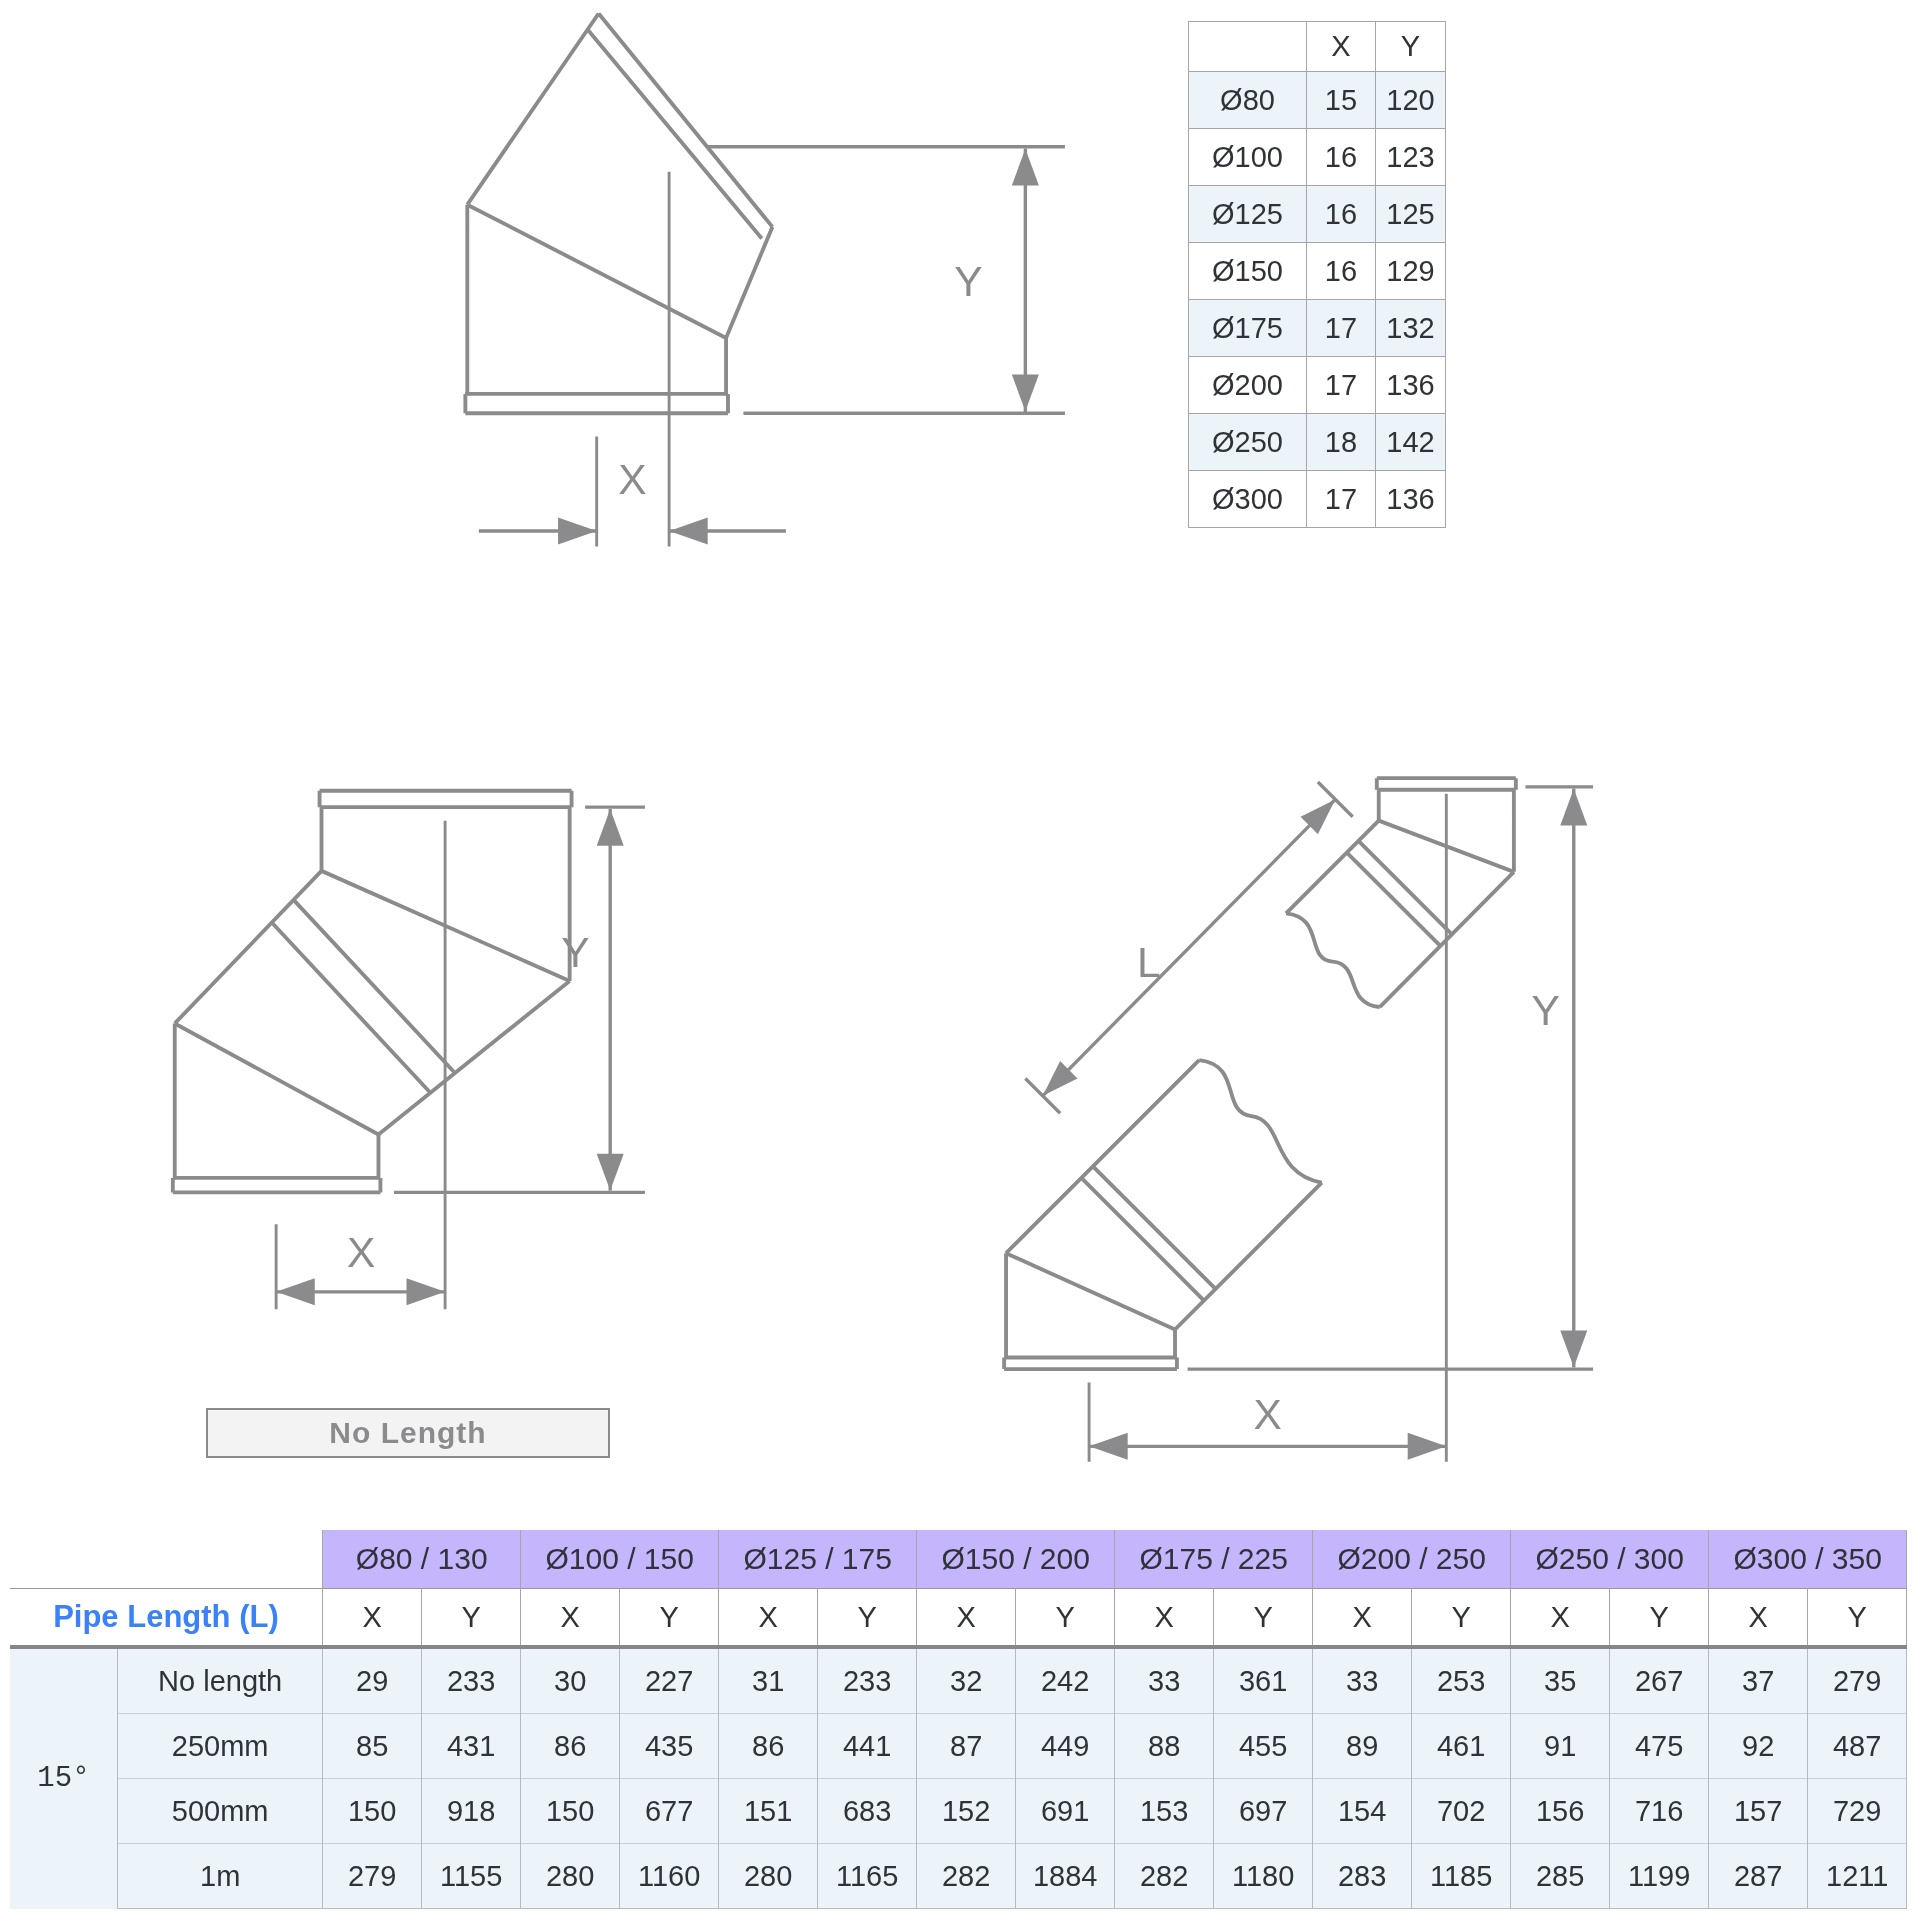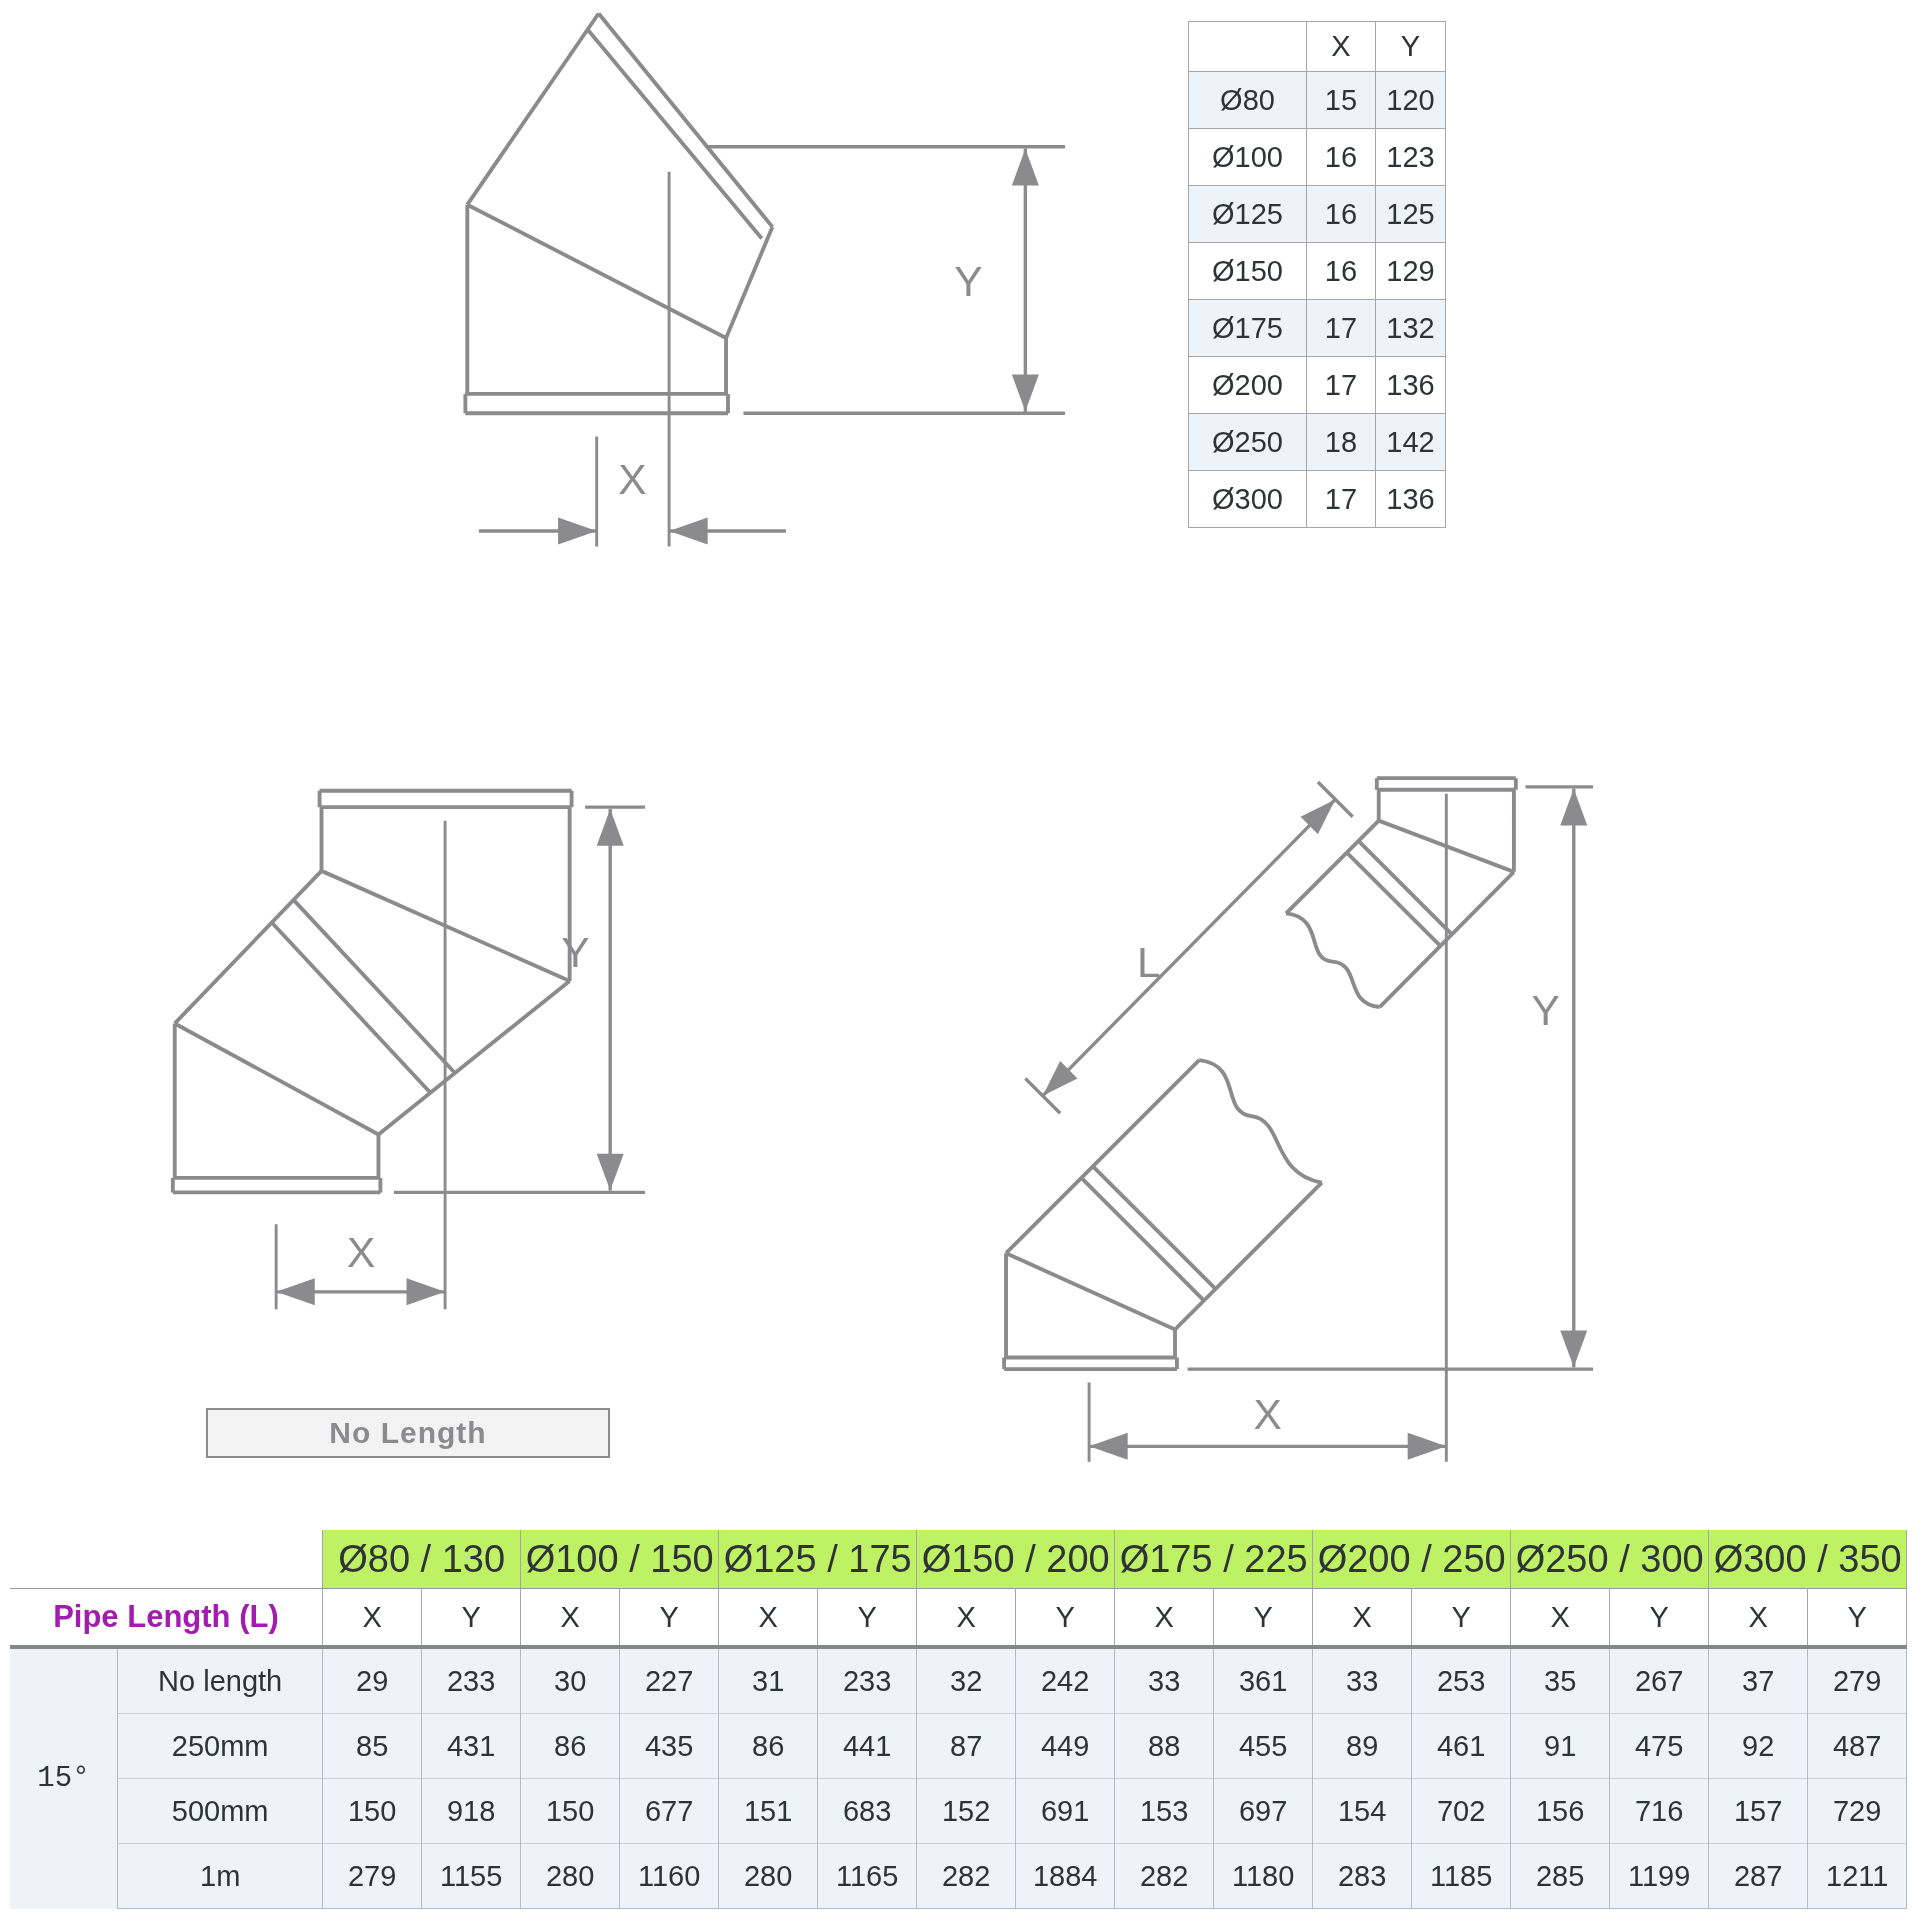--- a/index.html
+++ b/index.html
@@ -24,26 +24,26 @@
   .size-table th,.size-table td{border:1.9px solid #a6a6a8;text-align:center;
          font-weight:normal;color:#2f3338;padding:0;}
   .size-table th{height:49px;}
   .size-table td{height:56px;}
   .size-table tr.alt td{background:#ecf3f9;margin-left:27px;}
 
   
   .pl-table{position:absolute;left:9.7px;top:1530px;font-size:29px;}
   .pl-table th,.pl-table td{padding:0;text-align:center;font-weight:normal;color:#2f3338;}
   .pl-table .blank{border:none;background:transparent;}
-  .pl-table .diam{height:58px;font-size:38px;background:#bef264;
+  .pl-table .diam{height:58px;font-size:30px;background:#c4b5fd;
         border-left:1.9px solid #a6a6a8;border-right:1.9px solid #a6a6a8;}
   .pl-table .hrow th{height:56px;background:#ffffff;border-top:1.9px solid #98989b;
         border-bottom:4.8px solid #85868a;}
   .pl-table .hrow .xy{border-left:1.9px solid #a6a6a8;border-right:1.9px solid #a6a6a8;}
-  .pl-table .plh{font-weight:bold;font-size:31px;border-right:1.9px solid #a6a6a8;color:#a21caf;}
+  .pl-table .plh{font-weight:bold;font-size:31px;border-right:1.9px solid #a6a6a8;color:#3b82f6;}
   .pl-table td{height:64px;background:#ecf3f9;border-left:1.9px solid #b3bcc2;
         border-top:1.9px solid #c9d1d7;}
   .pl-table td:last-child{border-right:1.9px solid #b3bcc2;}
   .pl-table tr.last td{border-bottom:1.9px solid #b3bcc2;}
   .pl-table .angle{border-left:none;border-top:1.9px solid #c9d1d7;font-family:Liberation Mono, monospace;}
   .pl-table .rowlab{border-left:1.9px solid #b3bcc2;}
 </style>
 </head>
 <body>
 

